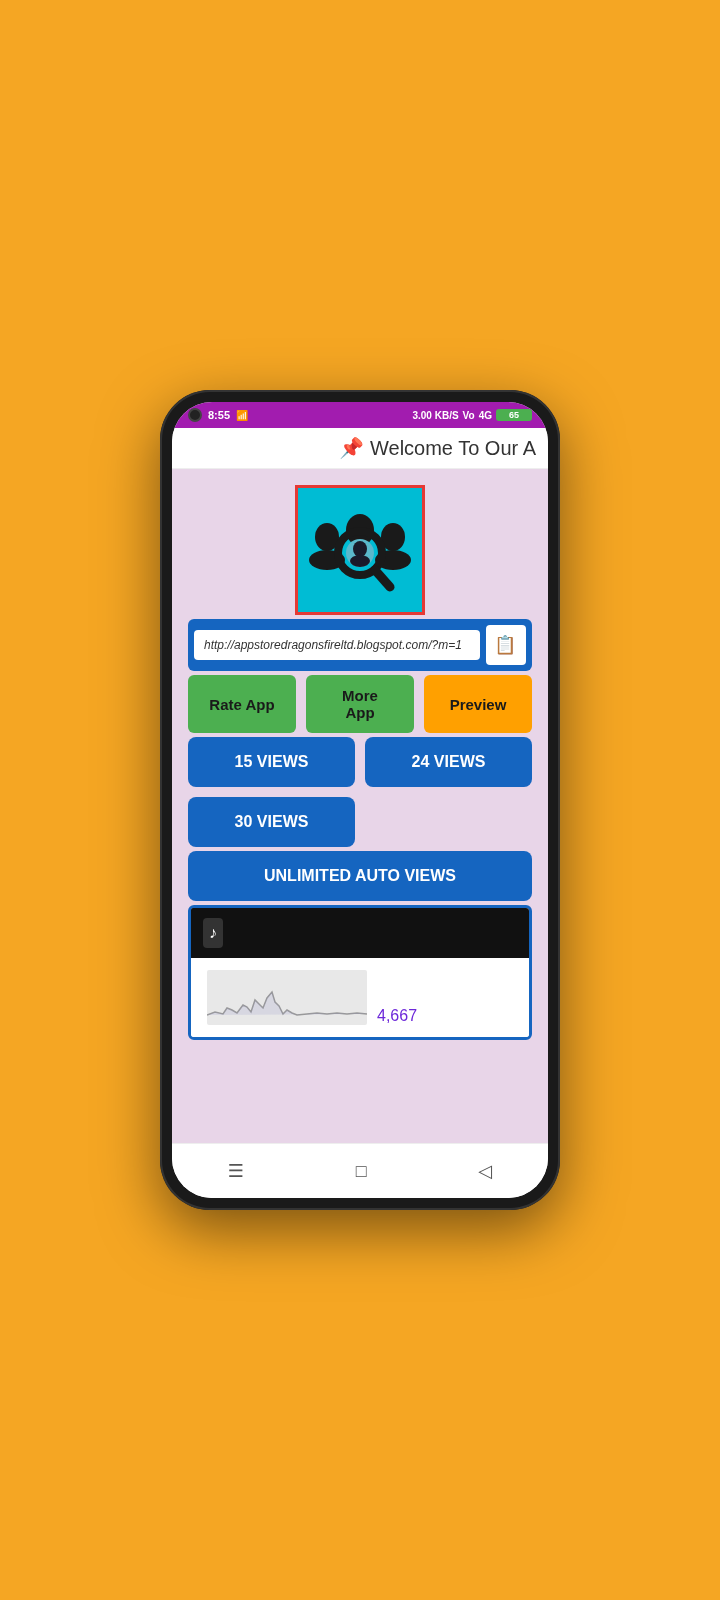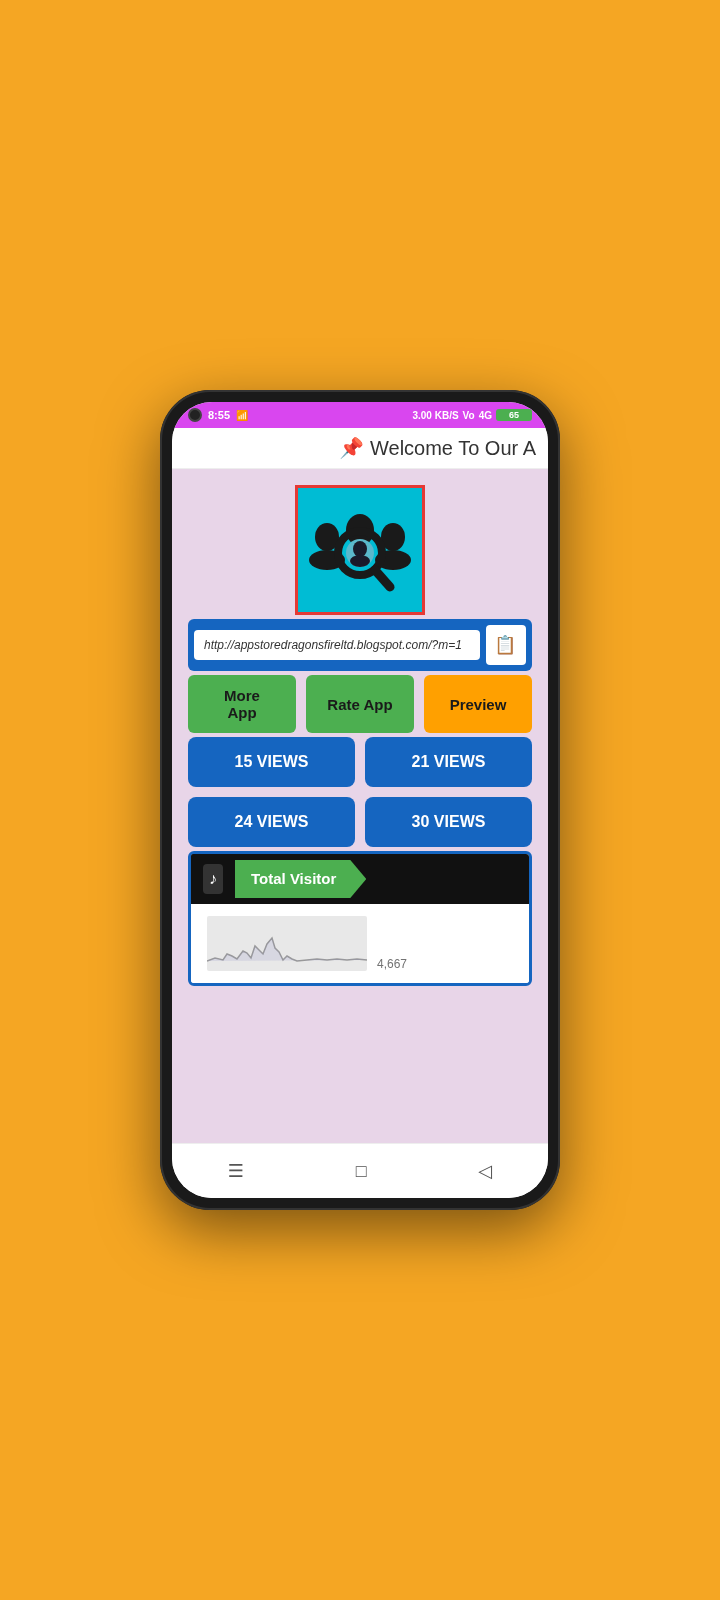--- a/index.html
+++ b/index.html
@@ -24,21 +24,21 @@
       width: 100%;
       height: 100%;
       background: #fff;
       border-radius: 40px;
       overflow: hidden;
       display: flex;
       flex-direction: column;
     }
     
     .status-bar {
-      background: #d946ef;
+      background: #a21caf;
       color: white;
       display: flex;
       justify-content: space-between;
       align-items: center;
       padding: 6px 16px;
       font-size: 11px;
       font-weight: bold;
       flex-shrink: 0;
     }
     .status-left { display: flex; align-items: center; gap: 6px; }
@@ -215,22 +215,22 @@
     }
     .visitor-chart-area {
       background: white;
       padding: 12px 16px;
       display: flex;
       align-items: flex-end;
       gap: 10px;
     }
     .chart-svg { width: 160px; height: 55px; }
     .visitor-count {
-      font-size: 12px;
-      color: #737373;
+      font-size: 16px;
+      color: #6d28d9;
       font-weight: normal;
     }
     .visitor-footer {
       background: #111;
       padding: 10px 16px;
       text-align: center;
     }
     .copyright-text { color: #aaa; font-size: 11px; }
     .copyright-highlight { color: #4CAF50; }
     
@@ -297,48 +297,43 @@
       </div>
 
       <div class="url-bar">
         <input class="url-input" type="text" readonly="" value="http://appstoredragonsfireltd.blogspot.com/?m=1" style="">
         <button class="clipboard-btn">
           <span>📋</span>
         </button>
       </div>
 
       <div class="action-buttons">
+        <button class="btn-green">Rate App</button>
         <button class="btn-green">More App</button>
-        <button class="btn-green">Rate App</button>
         <button class="btn-yellow">Preview</button>
       </div>
 
       <div class="views-grid">
         <button class="btn-views">
           <span>15 VIEWS</span>
-        </button>
-        <button class="btn-views">
-          <span>21 VIEWS</span>
         </button>
         <button class="btn-views">
           <span>24 VIEWS</span>
         </button>
         <button class="btn-views">
           <span>30 VIEWS</span>
         </button>
       </div>
 
+      <button class="btn-unlimited">UNLIMITED AUTO VIEWS</button>
 
       <div class="visitor-widget">
         <div class="visitor-header">
           <div class="music-icon-box">
             <span style="color:white; font-size:16px; background:#333; padding:6px; border-radius:4px;">♪</span>
-          </div>
-          <div class="visitor-label-box">
-            <span class="visitor-label">Total Visitor</span>
           </div>
         </div>
         <div class="visitor-chart-area">
           <svg class="chart-svg" viewBox="0 0 160 55" xmlns="http://www.w3.org/2000/svg">
             <rect width="160" height="55" fill="#e8e8e8" rx="2"></rect>
             <polyline points="0,45 8,42 16,44 20,38 25,40 30,43 36,35 40,37 44,42 48,30 52,34 56,38 60,28 65,22 68,32 72,36 76,44 80,40 85,43 90,45 100,44 110,43 120,44 130,43 140,44 150,43 160,44" fill="none" stroke="#999" stroke-width="1.5"></polyline>
             <polyline points="0,45 8,42 16,44 20,38 25,40 30,43 36,35 40,37 44,42 48,30 52,34 56,38 60,28 65,22 68,32 72,36 76,44 80,40 85,43 90,45 100,44 110,43 120,44 130,43 140,44 150,43 160,44" fill="rgba(150,150,200,0.2)" stroke="none"></polyline>
           </svg>
           <span class="visitor-count">4,667</span>
         </div>

